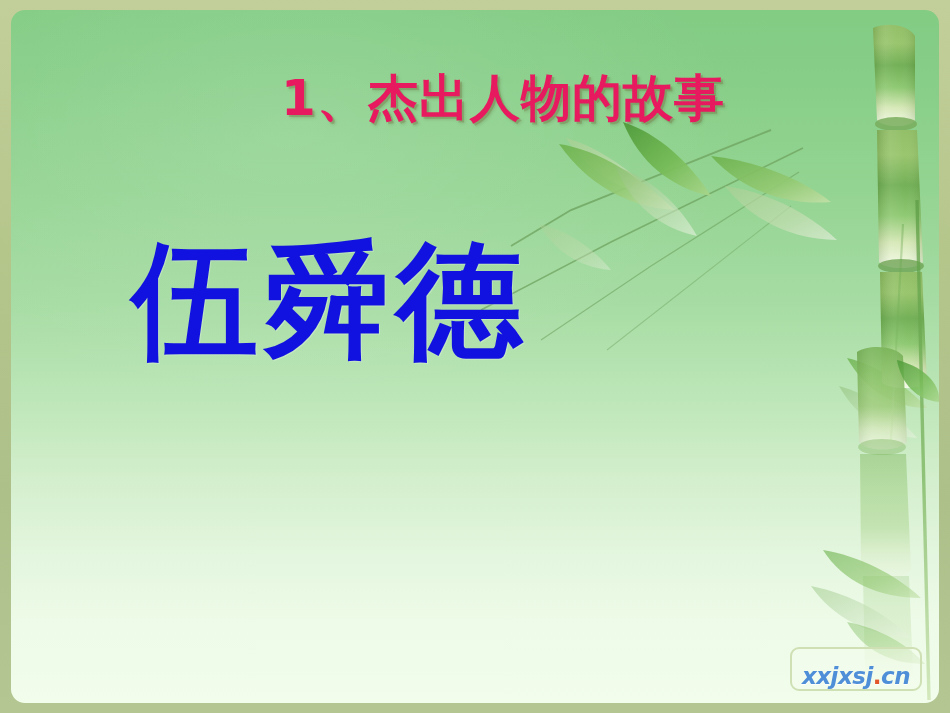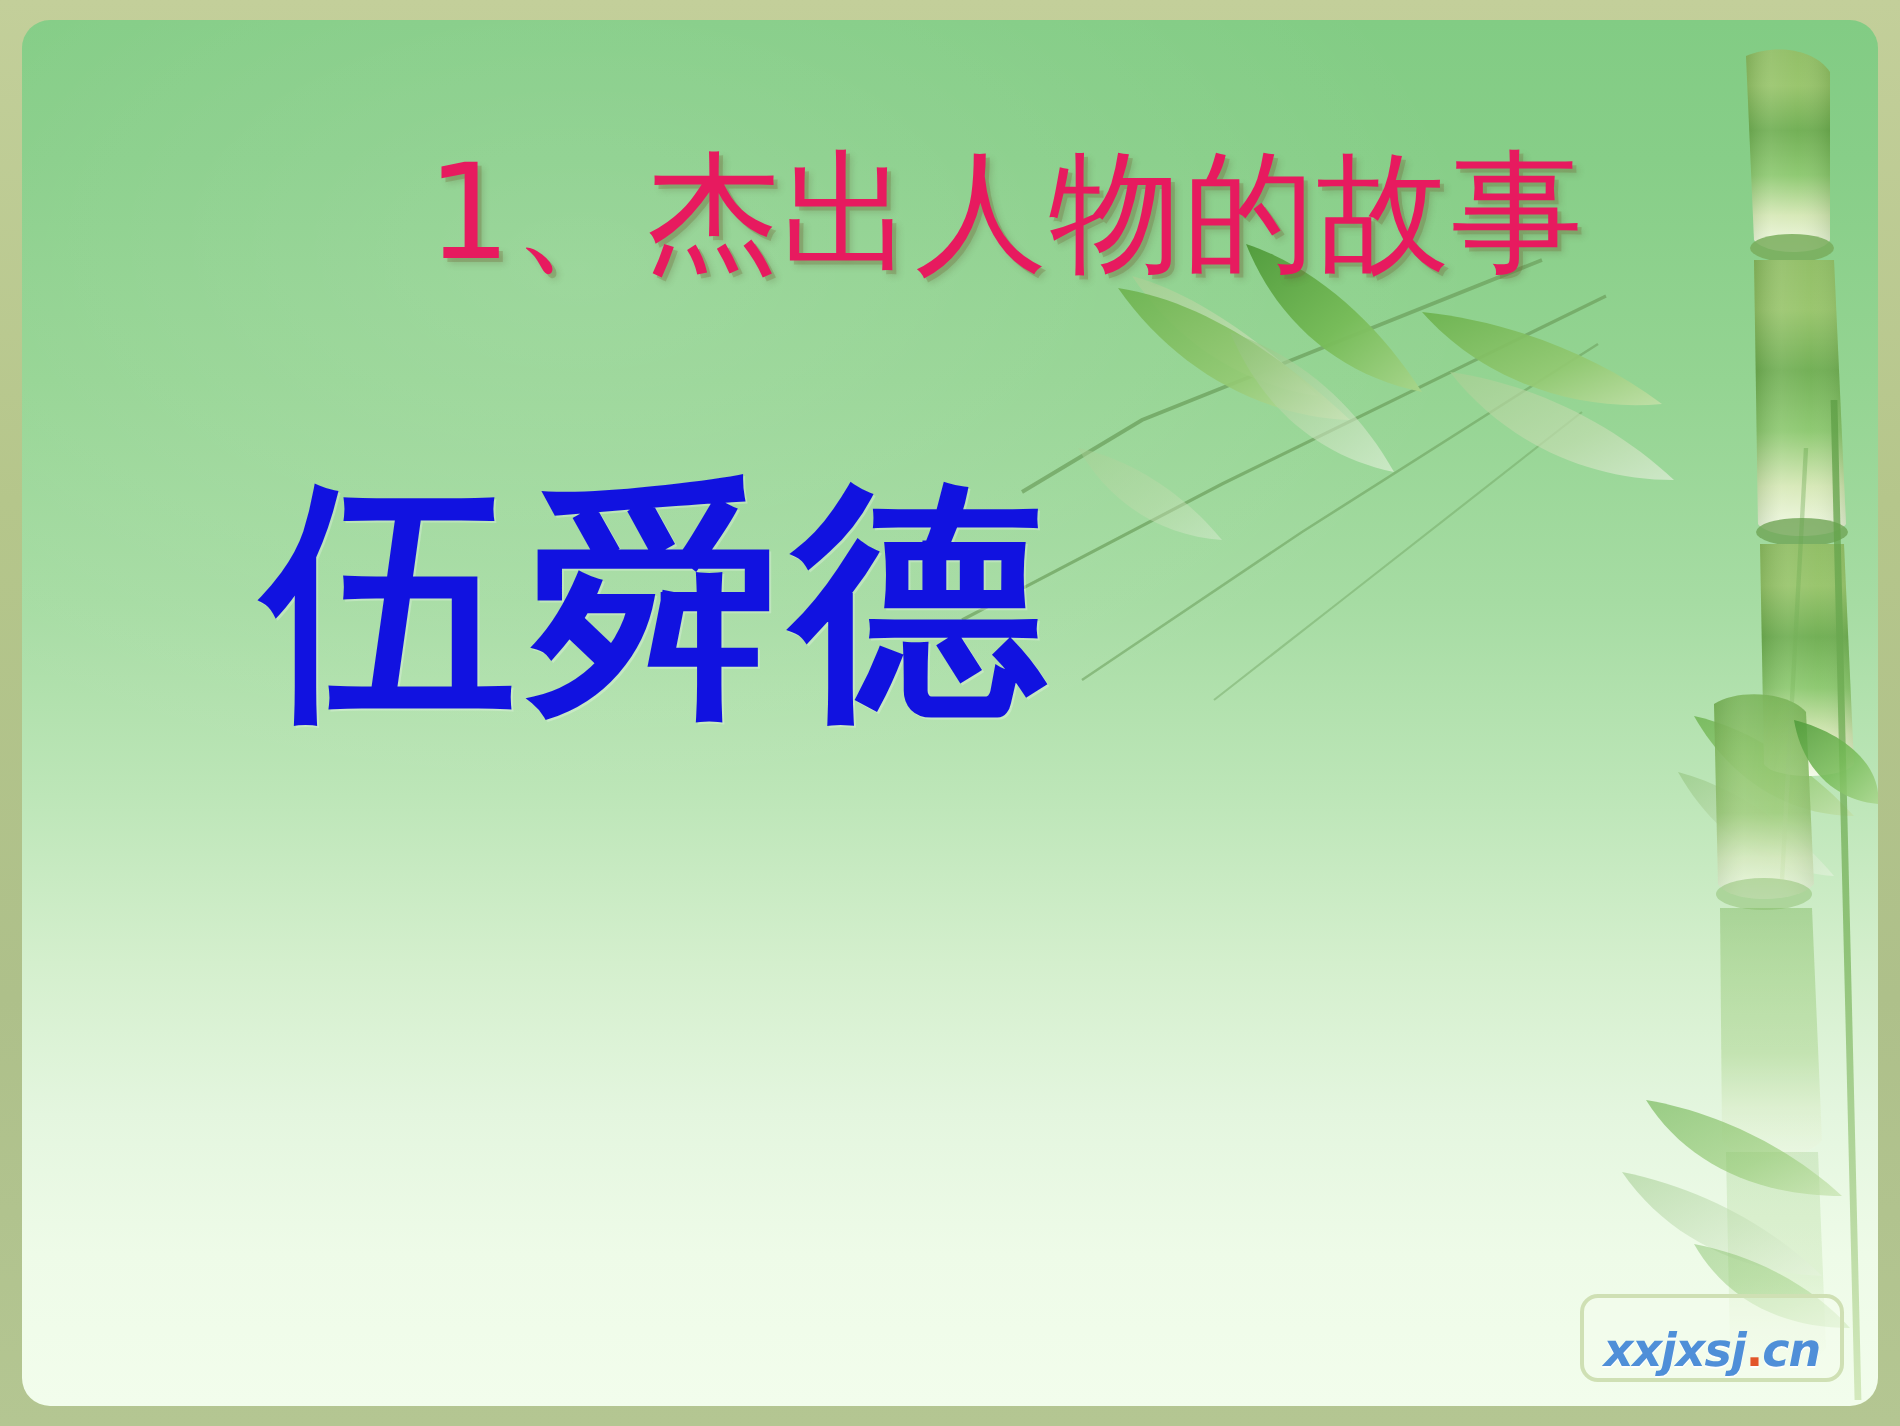--- a/index.html
+++ b/index.html
@@ -81,23 +81,23 @@
     left: 0;
     top: 62px;
     width: 100%;
     text-align: center;
     padding-left: 10px;
     box-sizing: border-box;
   }
   #slide-heading {
     display: inline-block;
     font-family: "DejaVu Sans", "Liberation Sans", sans-serif;
-    font-size: 66px;
+    font-size: 50px;
     line-height: 1.05;
-    font-weight: 400;
+    font-weight: 700;
     color: #e71a5f;
     letter-spacing: 1px;
     text-shadow:
        2px 2px 0 rgba(120,110,60,0.30),
        3px 3px 3px rgba(90,90,50,0.22);
     white-space: nowrap;
     margin-left: 46px;
   }
 
   #title-row {

